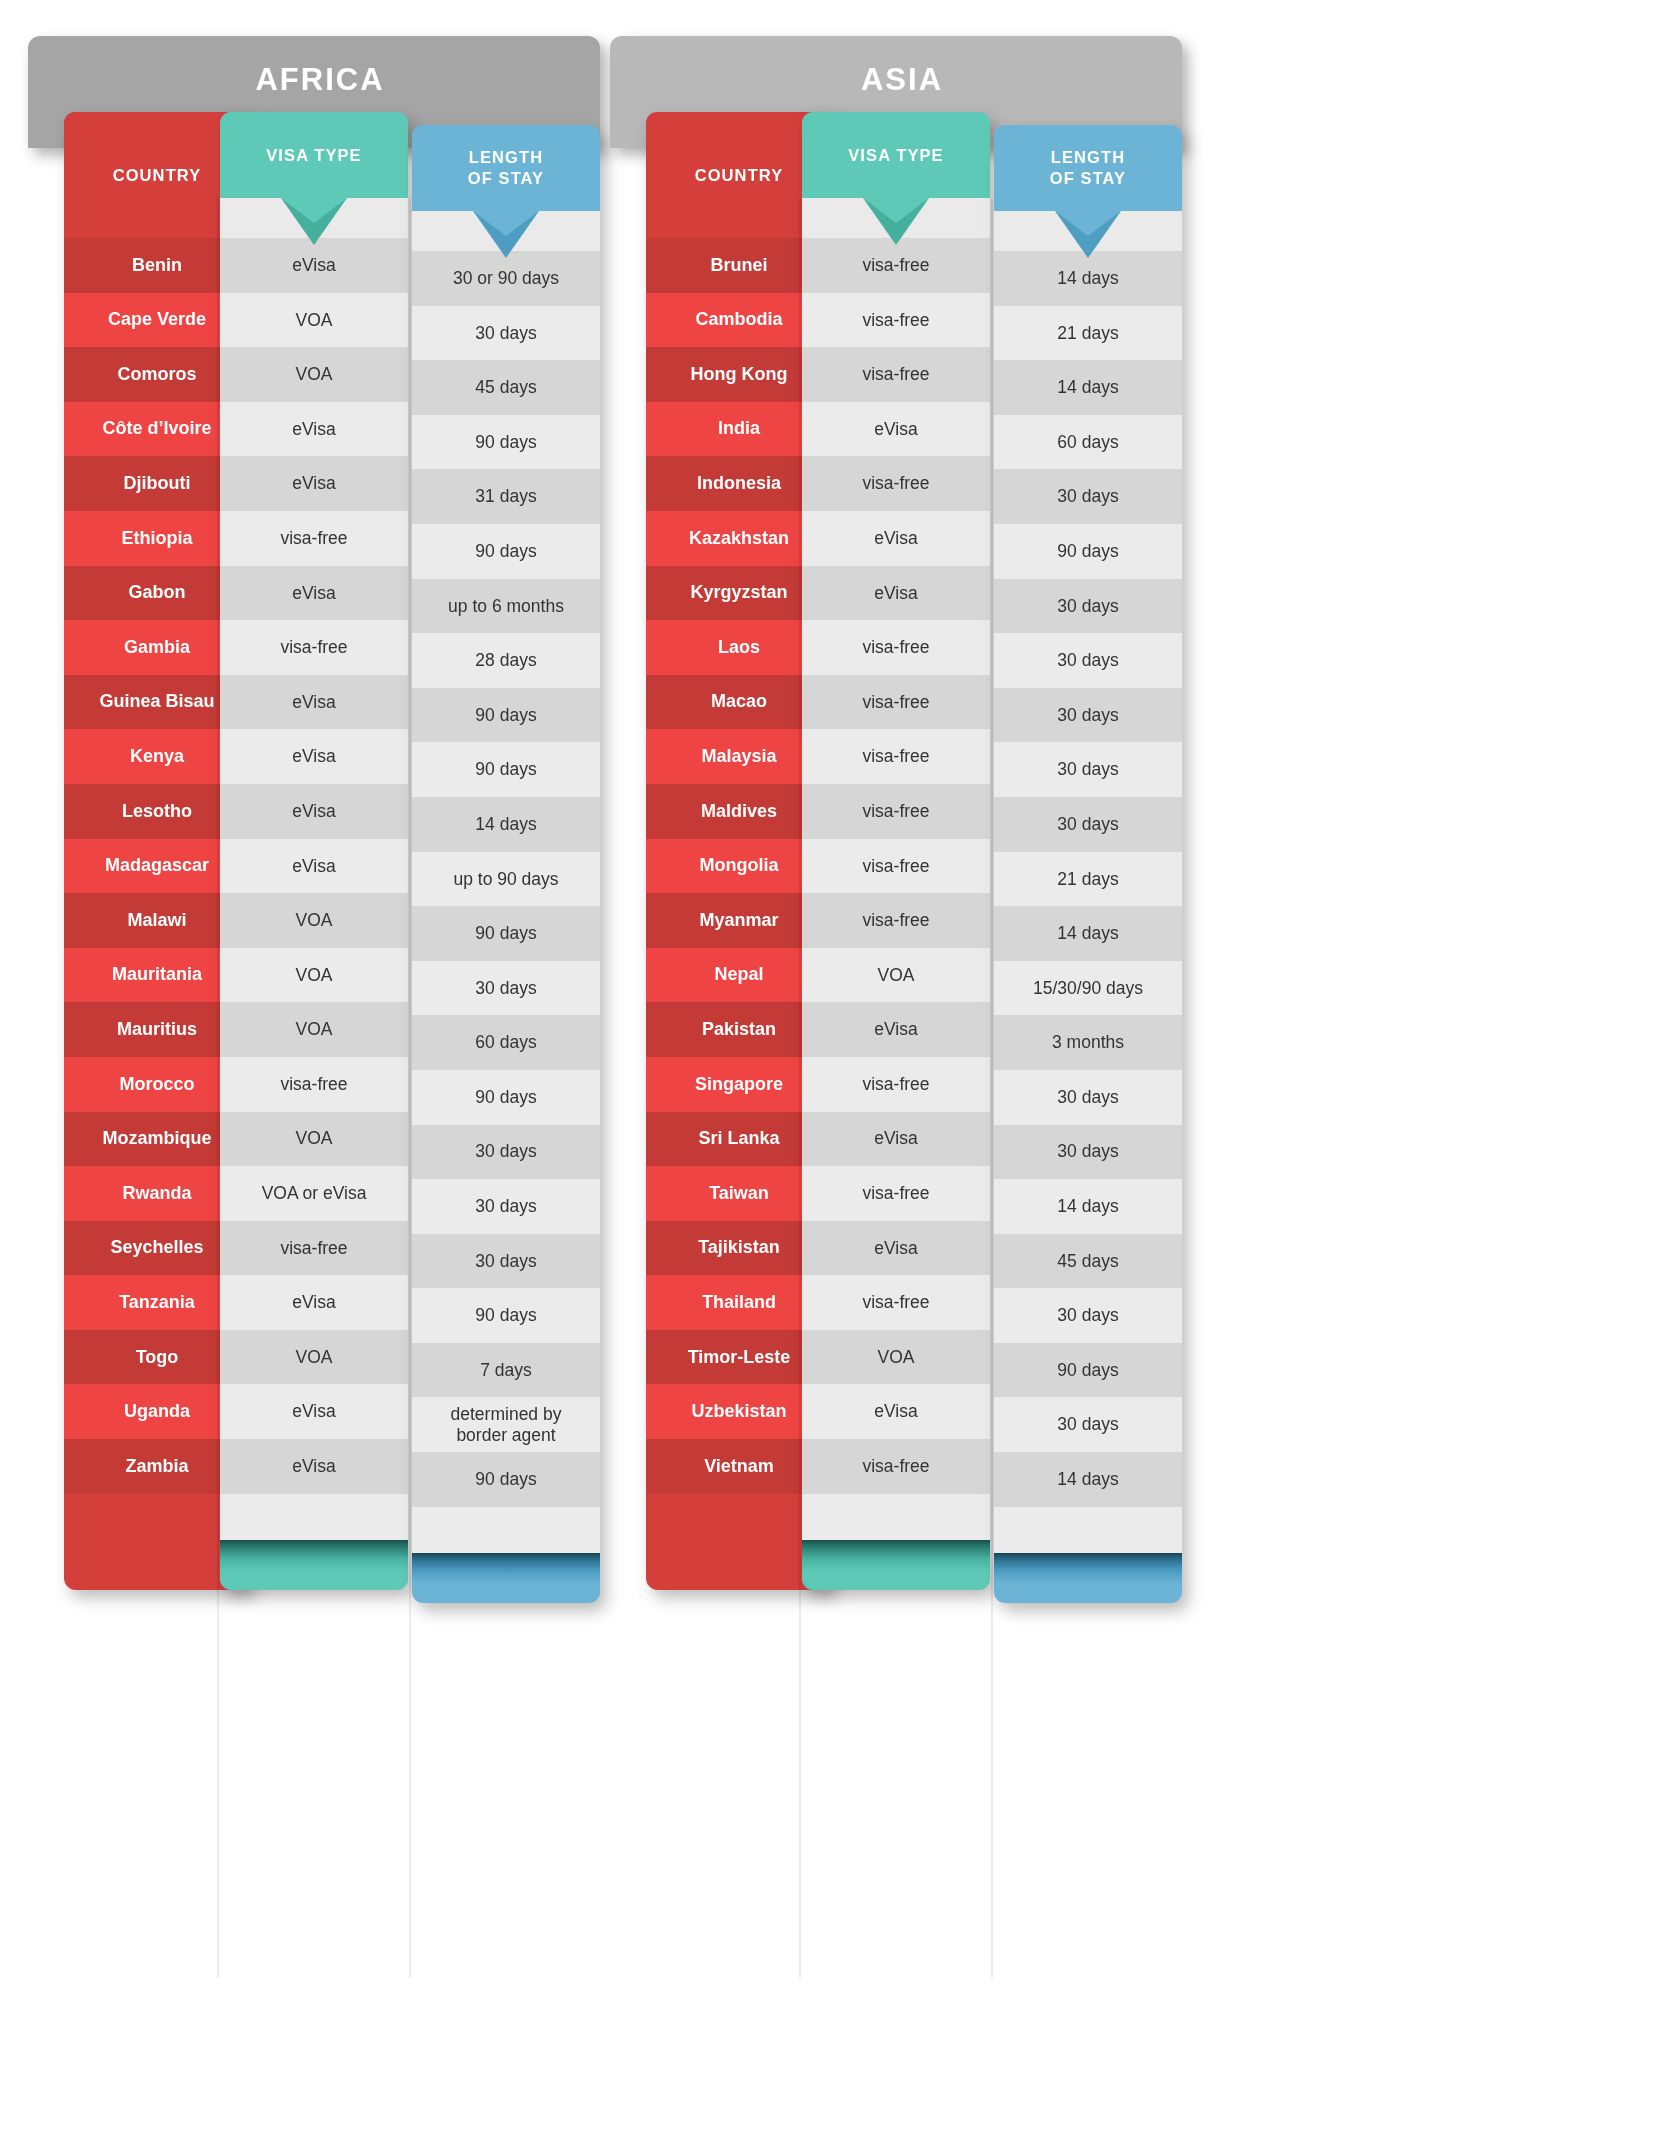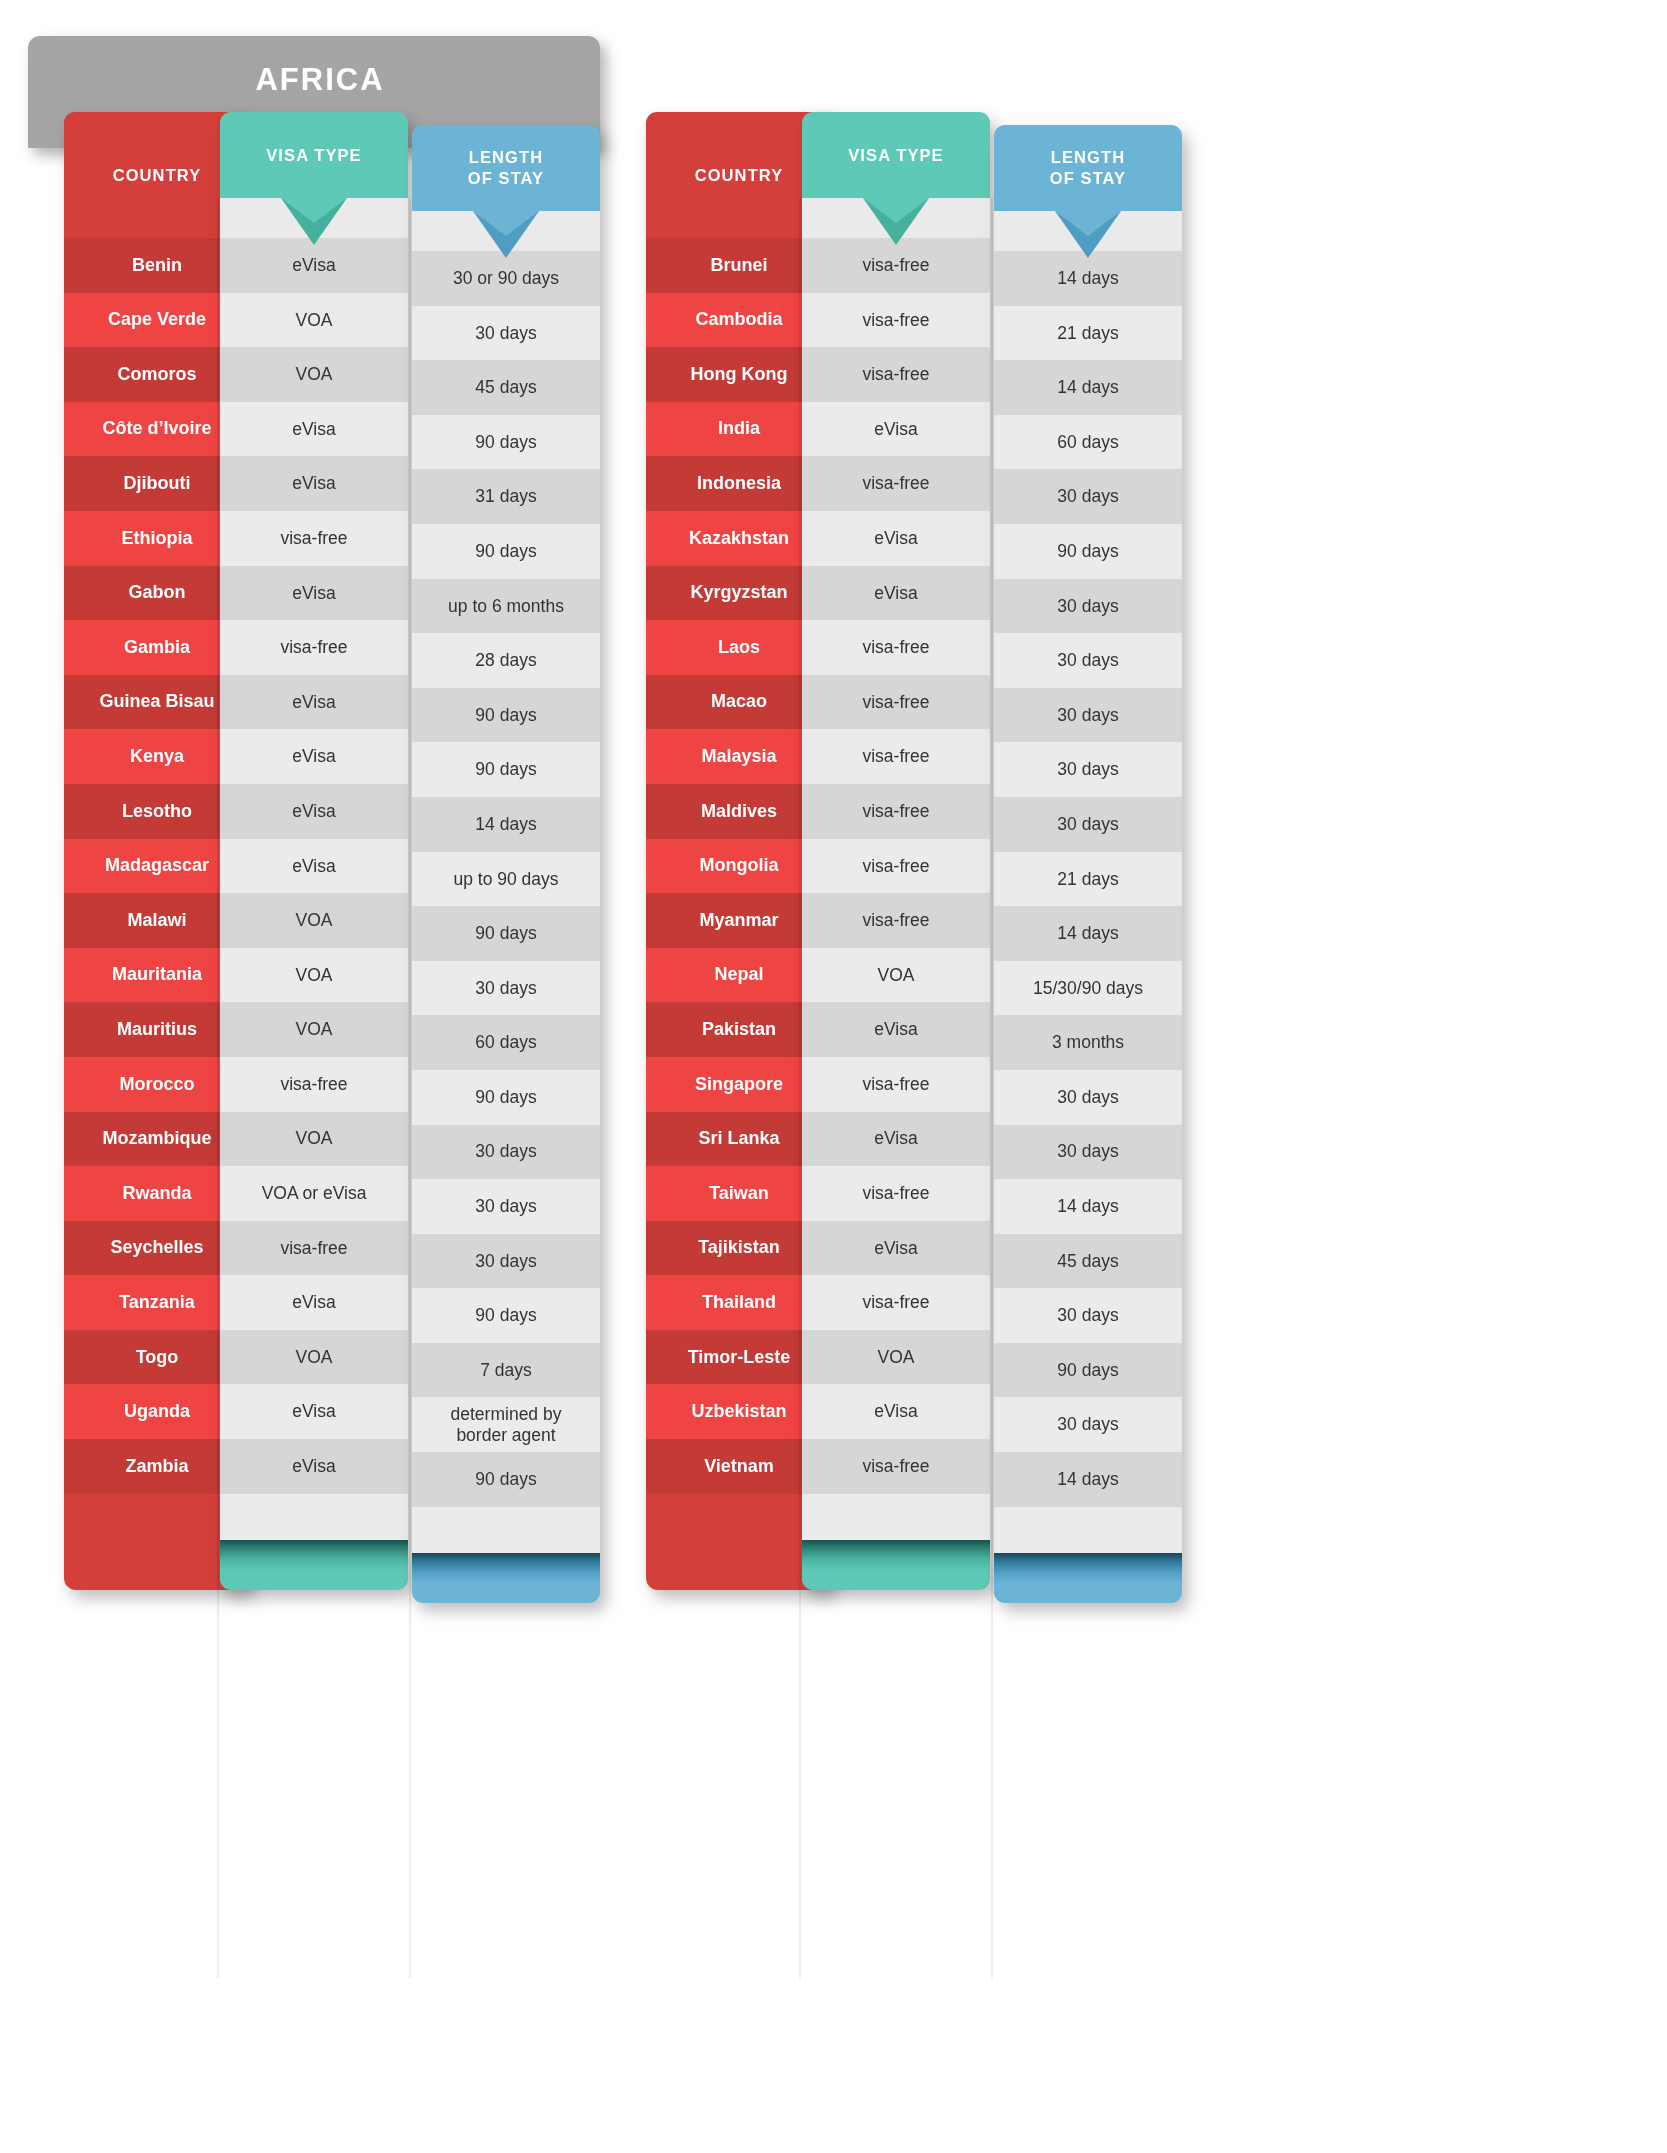--- a/index.html
+++ b/index.html
@@ -361,20 +361,23 @@
         <div class="tail pad"></div>
         <div class="tail blue"></div>
       </div>
 
       <div class="sep s1" style="height:1780px"></div>
       <div class="sep s2" style="height:1780px"></div>
     </div>
   </div>
 
   <div class="panel asia">
+    <div class="region-banner asia">
+      <span class="region-title">ASIA</span>
+    </div>
 
     <div class="cols">
 
       <div class="col c1 col-shadow">
         <div class="head red">
           <span>COUNTRY</span>
         </div>
         <div>
             <div class="row country even">
               <span>Brunei</span>

